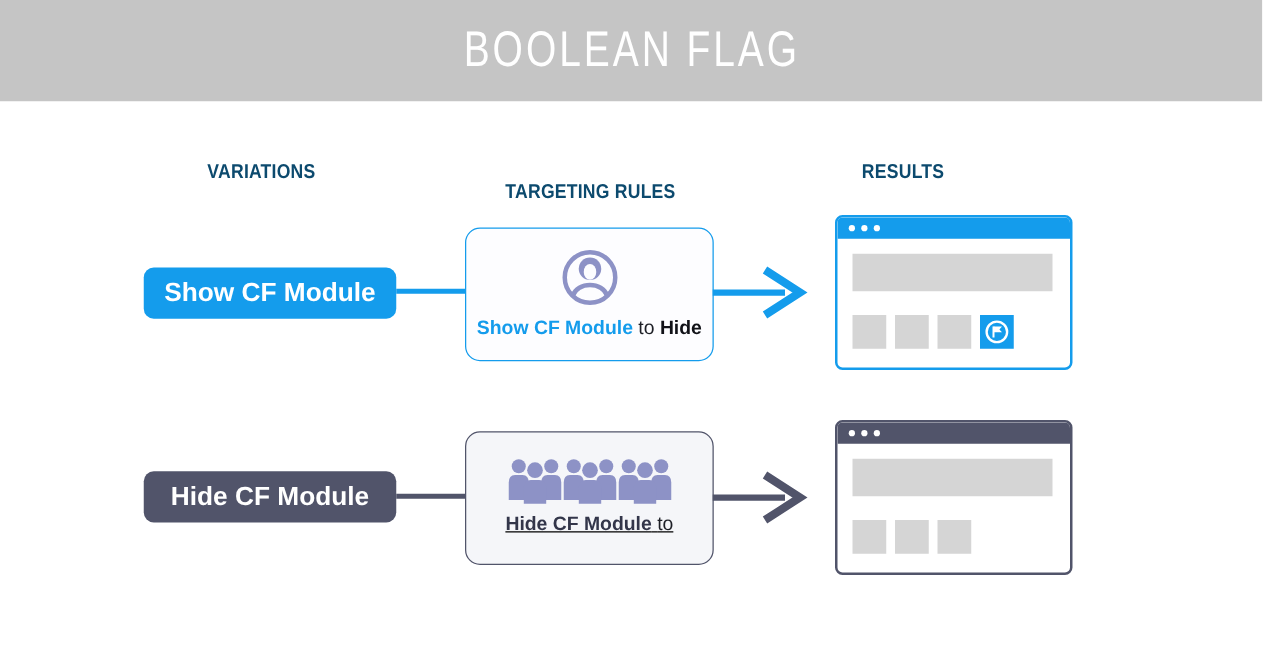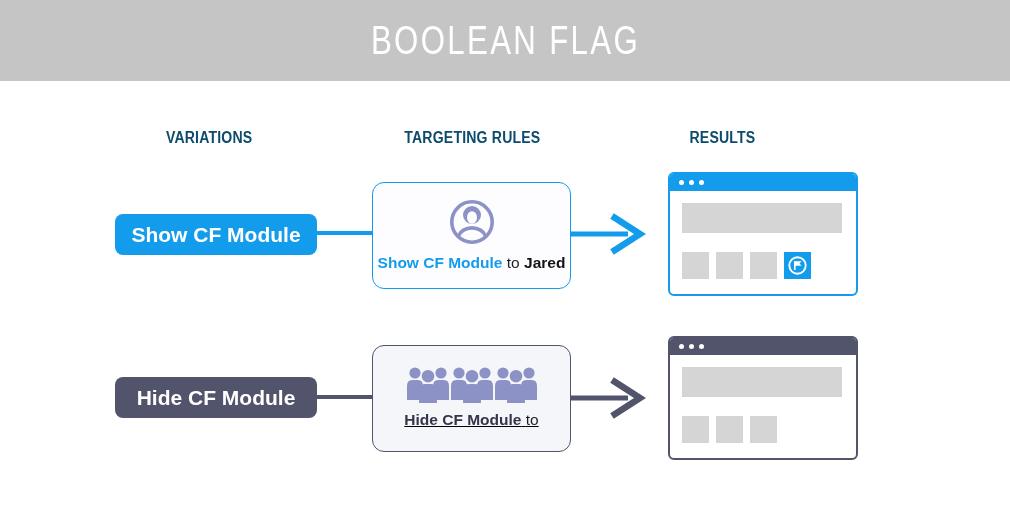--- a/index.html
+++ b/index.html
@@ -16,21 +16,21 @@
     color:#ffffff; font-size:40px; font-weight:400; letter-spacing:3px;
     display:inline-block; transform:scaleX(0.78); transform-origin:center; white-space:nowrap;
   }
   
   .col-header {
     position:absolute; top:129px; width:220px; text-align:center;
     color:#0c4a6e; font-size:16px; font-weight:700; letter-spacing:0.2px;
   }
   .cond { display:inline-block; transform:scaleX(0.88); transform-origin:center; white-space:nowrap; }
   .col-variations { left:99px; }
-  .col-targeting  { left:362px; }
+  .col-targeting  { left:362px;margin-top:16px; }
   .col-results    { left:612px;text-align:center; }
   
   .var-btn {
     position:absolute; left:115px; width:202px; height:41px; border-radius:8px;
     display:flex; align-items:center; justify-content:center;
     color:#ffffff; font-size:21px; font-weight:700;
   }
   .var-btn.blue { top:214px; background:var(--blue); }
   .var-btn.dark { top:377px; background:var(--dark-slate); }
   
@@ -99,21 +99,21 @@
   <div class="rule-box blue">
     <svg class="icon-purple" width="48" height="48" viewBox="0 0 48 48" aria-hidden="true">
       <circle cx="24" cy="24" r="20.2" fill="none" stroke="currentColor" stroke-width="3.6"></circle>
       <circle cx="24" cy="17" r="9" fill="currentColor"></circle>
       <ellipse cx="24" cy="19.5" rx="5" ry="6.3" fill="#fdfdff"></ellipse>
       <path d="M10.5 38 a14 11 0 0 1 27 0" fill="none" stroke="currentColor" stroke-width="3.6"></path>
     </svg>
     <div class="rule-text">
       <span class="flag-blue">Show CF Module</span>
       <span>to</span>
-      <span class="aud">Jared</span>
+      <span class="aud">Hide</span>
     </div>
   </div>
 
   <svg class="arrow blue" viewBox="0 0 78 46" aria-hidden="true">
     <line x1="0" y1="23" x2="58" y2="23" stroke="currentColor" stroke-width="5"></line>
     <polyline points="42,5 70,23 42,41" fill="none" stroke="currentColor" stroke-width="6.5"></polyline>
   </svg>
 
   <div class="window blue">
     <div class="win-bar">

